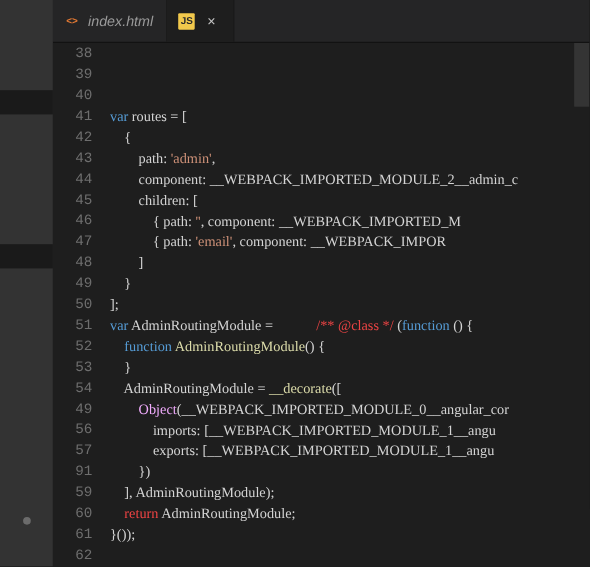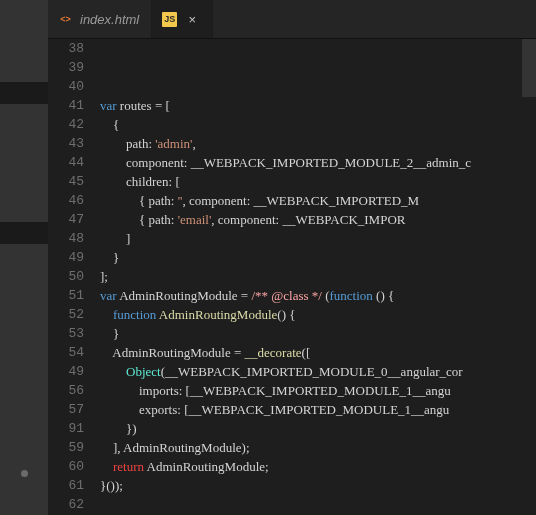--- a/index.html
+++ b/index.html
@@ -93,23 +93,23 @@
   .code-pane {
     flex: 1;
     white-space: pre;
     overflow: hidden;
   }
   .code-pane .line { height: 19px; font-family: Liberation Serif, serif; }
   
   .kw { color: #569cd6; }
   .str { color: #ce9178; }
   .fn { color: #dcdcaa; }
-  .cm { color: #fca5a5; }
+  .cm { color: #ef4444; margin-left: 36px; }
   .pl { color: #d4d4d4; }
-  .cls { color: #5eead4; }
+  .cls { color: #f0abfc; }
   .ret { color: #ef4444; }
   .scrollbar {
     position: absolute;
     right: 0; top: 0; bottom: 0;
     width: 14px;
   }
   .scroll-thumb {
     position: absolute;
     right: 0;
     top: 0;

